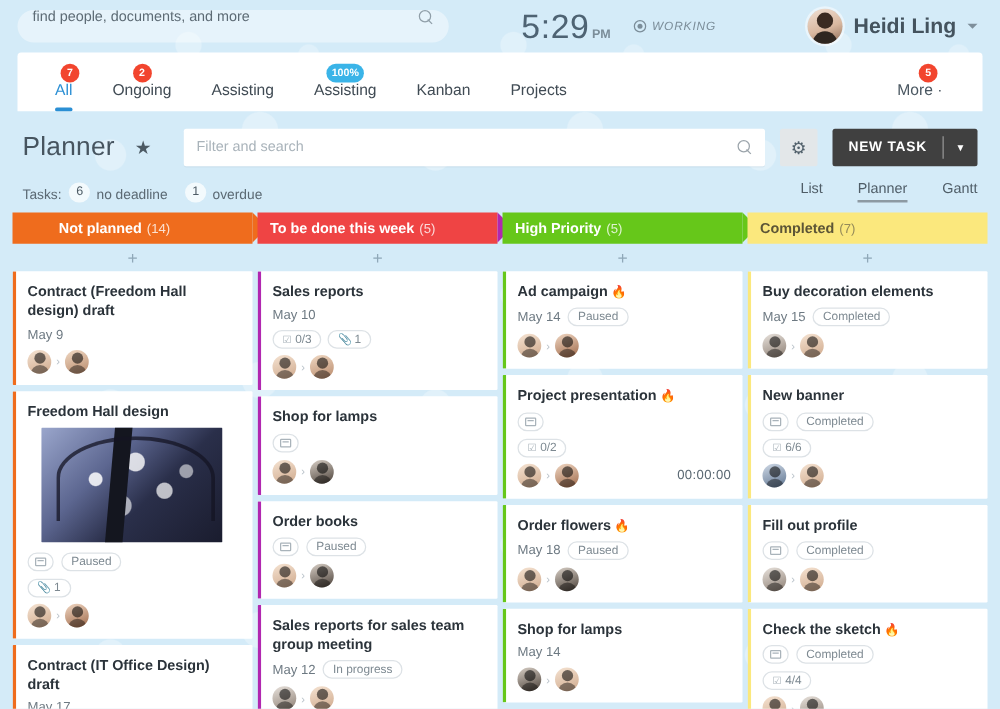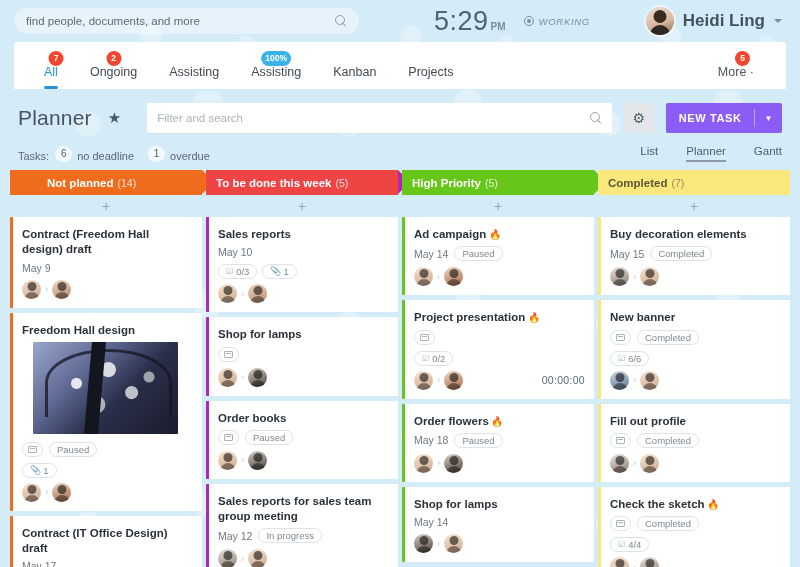--- a/index.html
+++ b/index.html
@@ -24,37 +24,37 @@
   .topbar {
     height: 42px; width: 800px;
     display: flex; align-items: center;
     padding: 0 14px;
     position: relative; z-index: 5;
   }
   .search-box {
     width: 345px; height: 26px;
     background: rgba(255,255,255,.42);
     border-radius: 13px;
-    display: flex; align-items: center;
+    display: flex; align-items: flex-start;
     padding: 0 12px;
     color: #5d6b75; font-size: 11.5px;
   }
   .search-box .ph { flex: 1; }
   .search-ico { width: 12px; height: 12px; position: relative; opacity: .55; }
   .search-ico::before {
     content: ""; position: absolute; left: 0; top: 0;
     width: 8px; height: 8px; border: 1.4px solid #4a5a66; border-radius: 50%;
   }
   .search-ico::after {
     content: ""; position: absolute; left: 7px; top: 7px;
     width: 5px; height: 1.4px; background: #4a5a66; transform: rotate(45deg);
     transform-origin: left center;
   }
 
-  .clock { margin-left: 75px; display: flex; align-items: baseline; }
+  .clock { margin-left: 58px; display: flex; align-items: baseline; }
   .clock .t { font-size: 27px; color: #4e6373; font-weight: 300; letter-spacing: .5px; }
   .clock .ampm { font-size: 10px; color: #7b8d99; margin-left: 2px; font-weight: 600; }
 
   .status { margin-left: 18px; display: flex; align-items: center; gap: 5px; }
   .status .dot {
     width: 10px; height: 10px; border-radius: 50%;
     border: 1.5px solid #7b8d99; position: relative;
   }
   .status .dot::after {
     content: ""; position: absolute; inset: 2px; border-radius: 50%; background: #7b8d99;
@@ -126,21 +126,21 @@
     font-size: 11.5px; color: #a9b3ba; margin-left: 14px; max-width: 510px;
     box-shadow: 0 1px 0 rgba(0,0,0,.04);
   }
   .filter-input .ph { flex: 1; }
   .gear-btn {
     width: 30px; height: 30px; background: #e3e7e9; border-radius: 2px;
     display: flex; align-items: center; justify-content: center;
     font-size: 14px; color: #51606b; cursor: pointer;
   }
   .newtask {
-    height: 30px; background: #8b5cf6; border-radius: 2px; display: flex; align-items: center;
+    height: 30px; background: #404040; border-radius: 2px; display: flex; align-items: center;
     color: #fff; font-size: 11px; font-weight: 700; letter-spacing: .6px; cursor: pointer;
   }
   .newtask .lbl { padding: 0 13px; }
   .newtask .sep { width: 1px; height: 18px; background: rgba(255,255,255,.45); }
   .newtask .arw { padding: 0 9px; font-size: 8px; }
 
   
   .counters {
     padding: 12px 18px 8px 18px; display: flex; align-items: flex-end;
     font-size: 11px; color: #5b6973; position: relative; z-index: 3;

